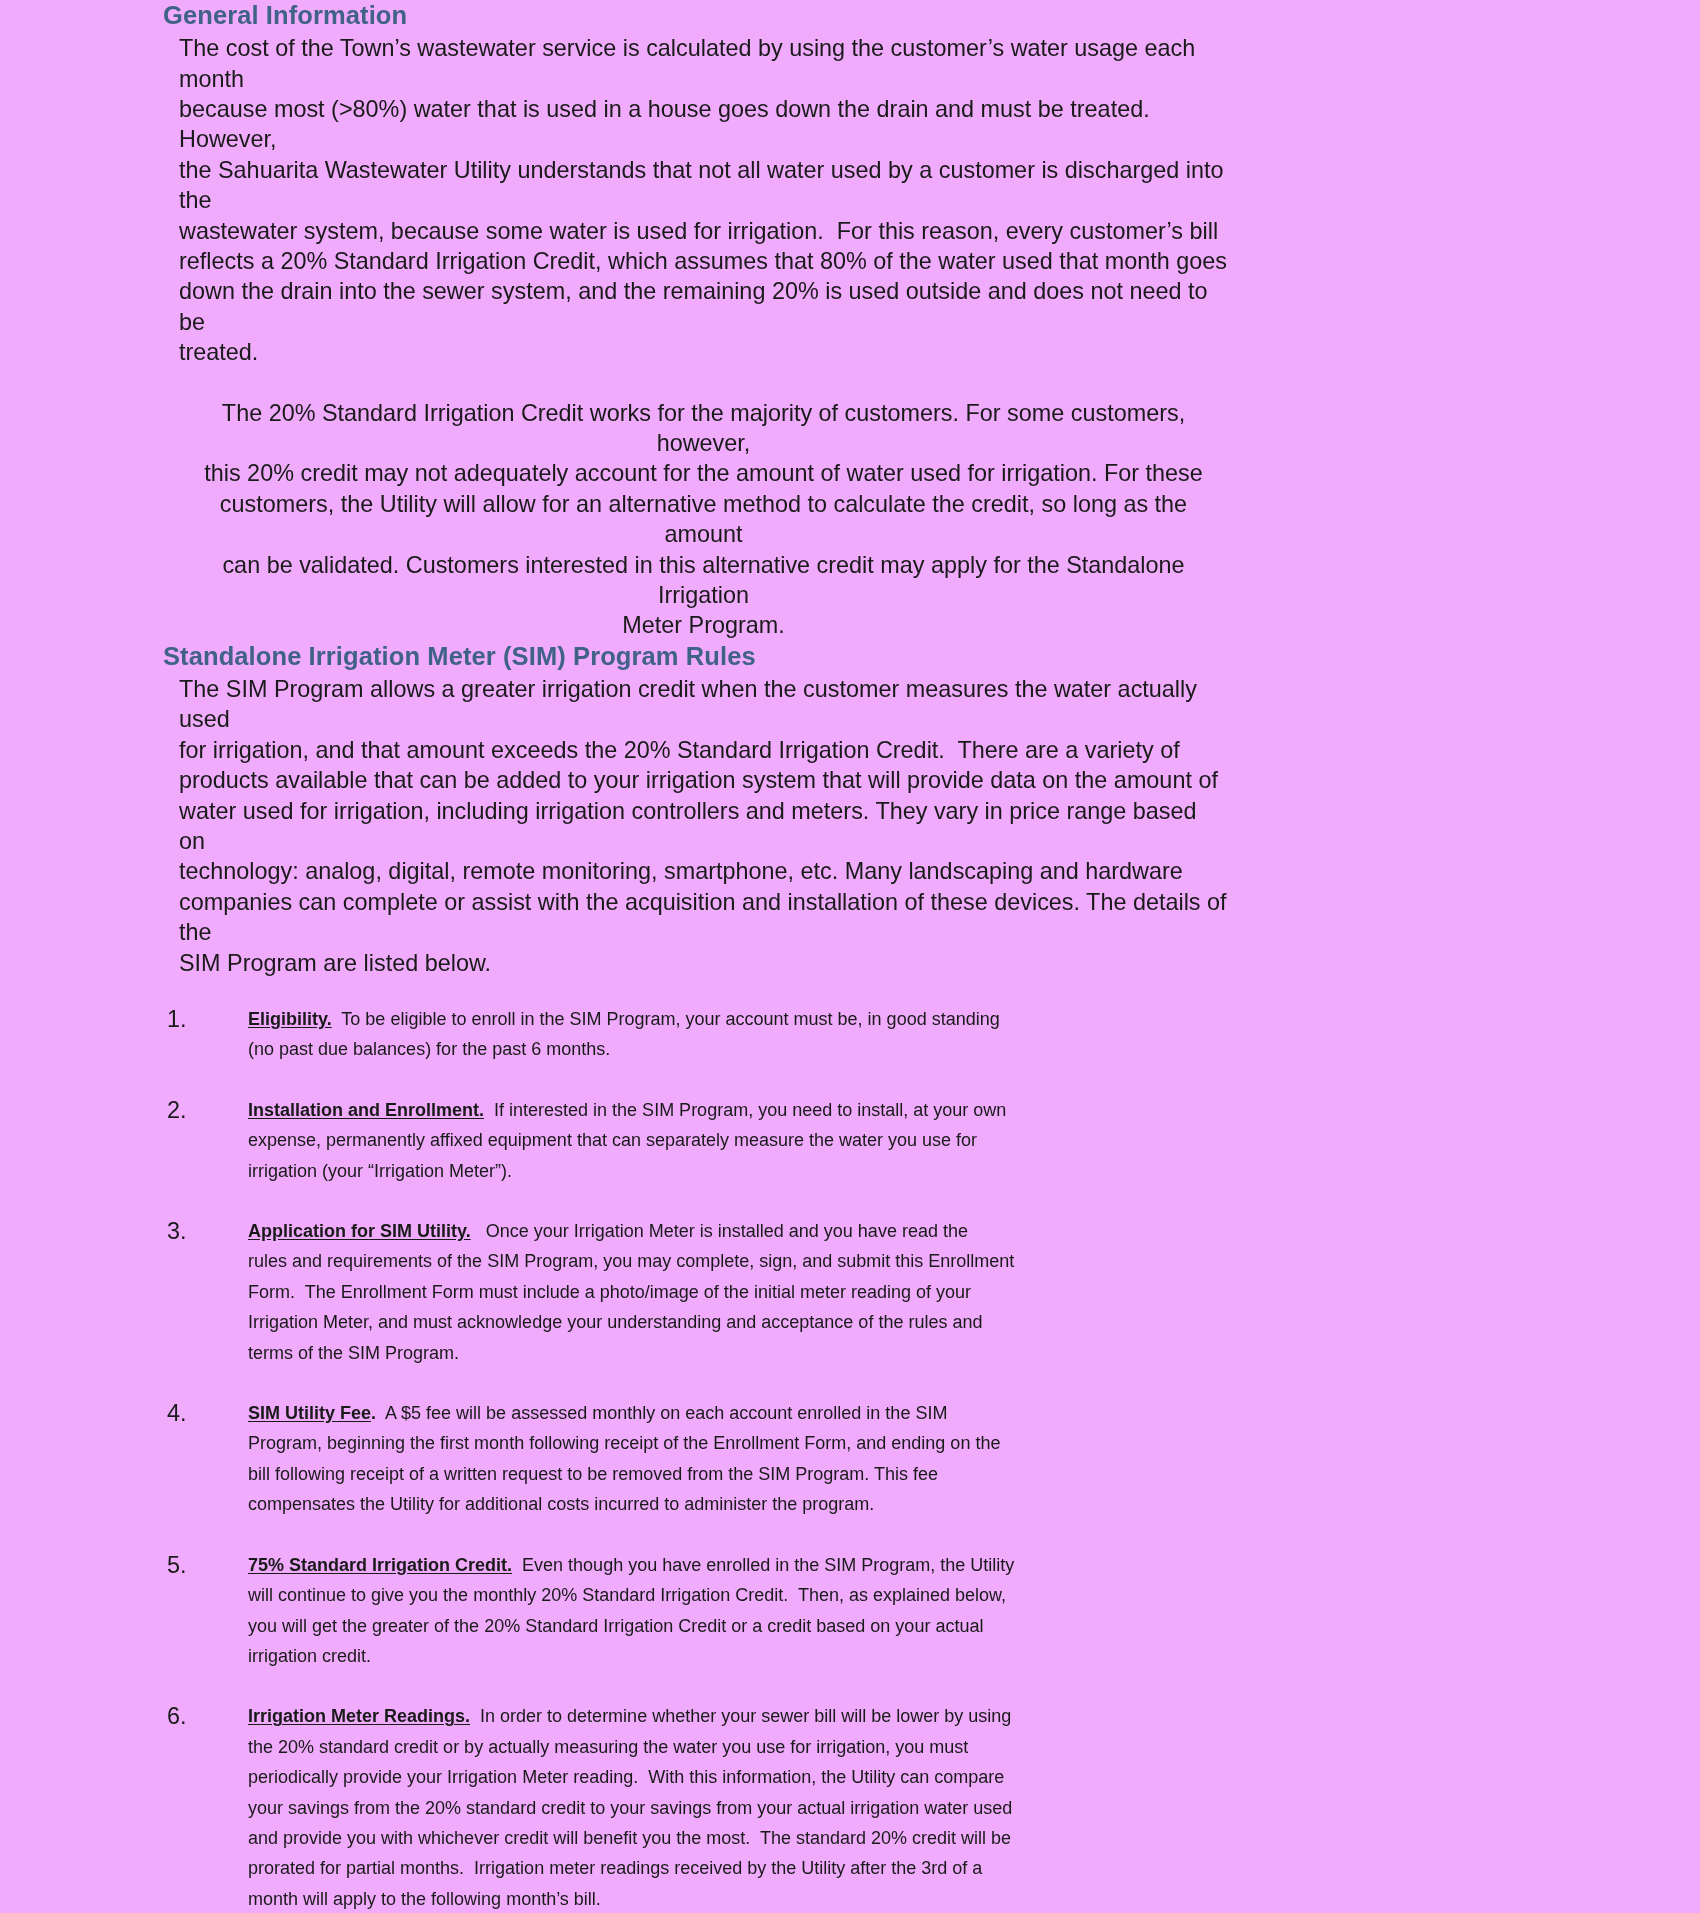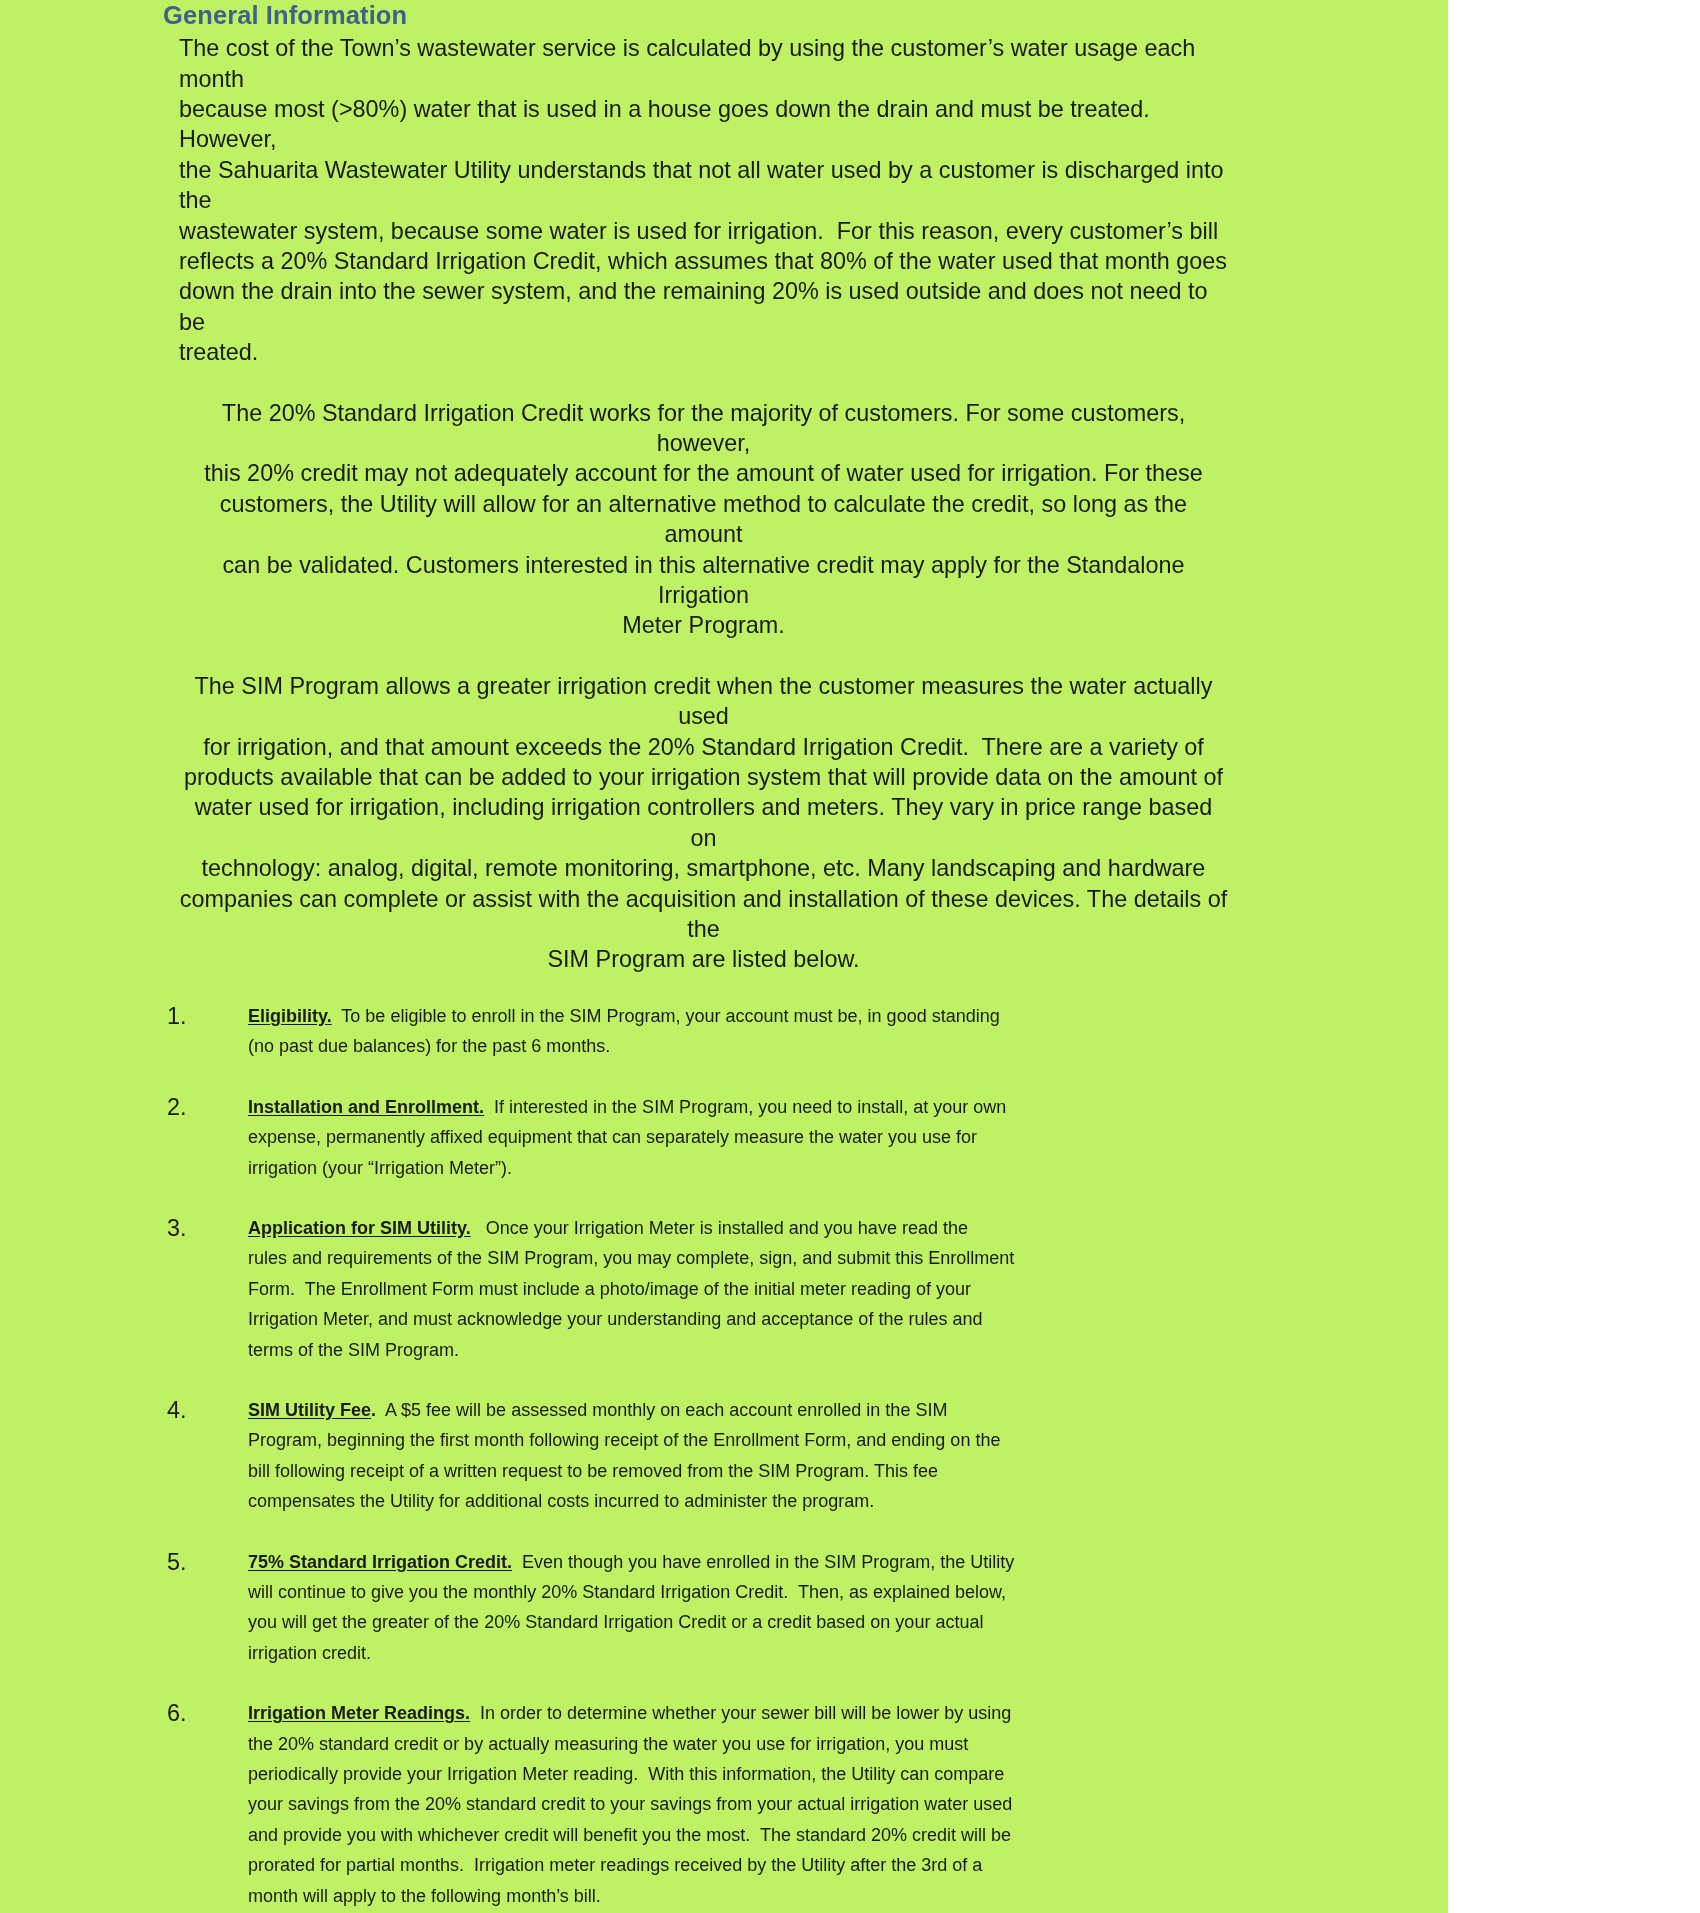--- a/index.html
+++ b/index.html
@@ -7,23 +7,23 @@
     margin: 0;
     padding: 0;
     background: #ffffff;
   }
   body {
     font-family: "Liberation Sans", sans-serif;
     color: #000000;
   }
   .page {
     position: relative;
-    width: 1448px;
+    width: 1700px;
     height: 1913px;
-    background: #bef264;
+    background: #f0abfc;
     box-sizing: border-box;
     padding: 0;
     overflow: hidden;
   }
   .content {
     position: absolute;
     left: 163px;
     top: 0px;
     width: 1065px;
   }
@@ -110,20 +110,21 @@
 reflects a 20% Standard Irrigation Credit, which assumes that 80% of the water used that month goes
 down the drain into the sewer system, and the remaining 20% is used outside and does not need to be
 treated.</p>
 
     <p class="body-text">The 20% Standard Irrigation Credit works for the majority of customers. For some customers, however,
 this 20% credit may not adequately account for the amount of water used for irrigation. For these
 customers, the Utility will allow for an alternative method to calculate the credit, so long as the amount
 can be validated. Customers interested in this alternative credit may apply for the Standalone Irrigation
 Meter Program.</p>
 
+    <h2 class="section-heading heading-gap">Standalone Irrigation Meter (SIM) Program Rules</h2>
 
     <p class="body-text">The SIM Program allows a greater irrigation credit when the customer measures the water actually used
 for irrigation, and that amount exceeds the 20% Standard Irrigation Credit.  There are a variety of
 products available that can be added to your irrigation system that will provide data on the amount of
 water used for irrigation, including irrigation controllers and meters. They vary in price range based on
 technology: analog, digital, remote monitoring, smartphone, etc. Many landscaping and hardware
 companies can complete or assist with the acquisition and installation of these devices. The details of the
 SIM Program are listed below.</p>
 
     <ol class="rules-list">

